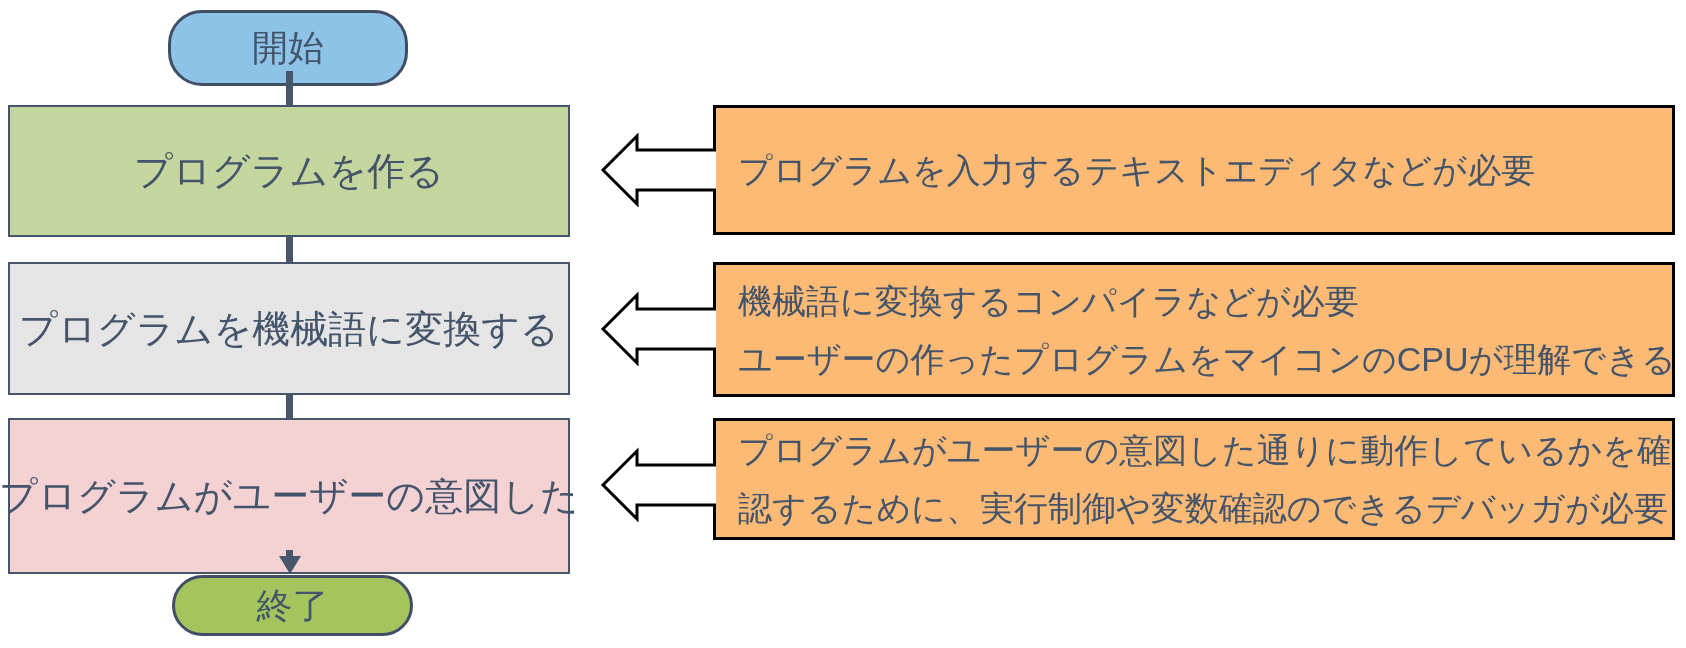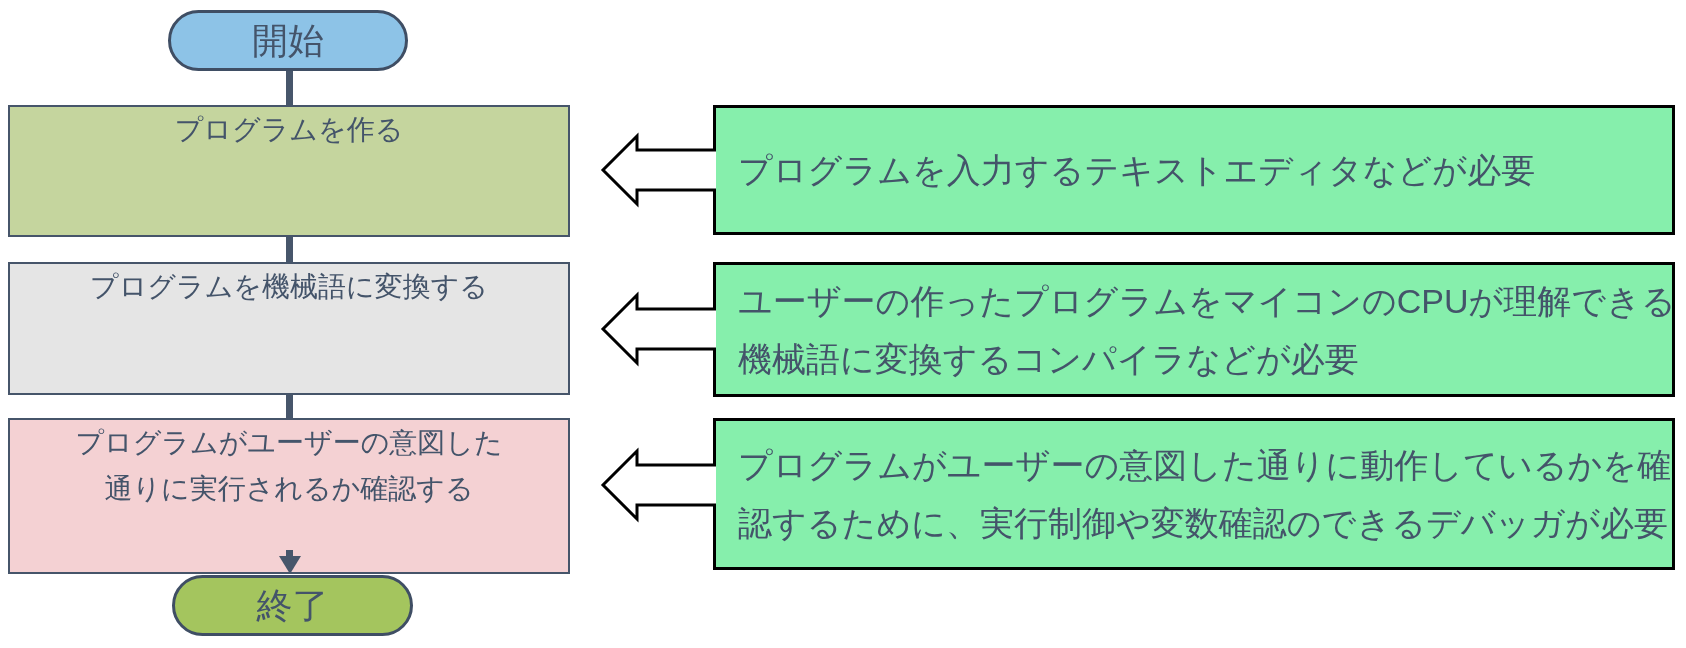--- a/index.html
+++ b/index.html
@@ -15,73 +15,72 @@
   
   .pill{
     border:3px solid #3F4E64;
     border-radius:34px;
     display:flex;align-items:center;justify-content:center;
     font-size:36px;line-height:1;
   }
   
   .step-box{
     border:2px solid #46556A;
-    display:flex;flex-direction:column;align-items:center;justify-content:flex-start;
-    font-size:28px;line-height:46px;
+    display:flex;flex-direction:column;align-items:center;justify-content:center;
+    font-size:38px;line-height:46px;
     text-align:center;
   }
   
   .connector{background:#47566B;width:7px;}
   
   .arrowhead{
     width:0;height:0;
     border-left:11px solid transparent;
     border-right:11px solid transparent;
     border-top:18px solid #47566B;
   }
   
   .annotation{
     border:3px solid #000000;
-    background:#86efac;
+    background:#fdba74;
     display:flex;flex-direction:column;justify-content:center;
     padding-left:22px;padding-right:10px;
     font-size:34px;line-height:58px;
     z-index:1;
   }
   
   .block-arrow{z-index:2;}
   .block-arrow path{fill:#ffffff;stroke:#000000;stroke-width:3;stroke-linejoin:miter;}
   .tline{white-space:nowrap;}
 </style>
 </head>
 <body>
 
 <div class="canvas">
 
-  <div class="pill abs" style="left: 168px; top: 10px; width: 240px; height: 61px; background-color: rgb(141, 195, 231);">
+  <div class="pill abs" style="left: 168px; top: 10px; width: 240px; height: 76px; background-color: rgb(141, 195, 231);">
     <span class="tline">開始</span>
   </div>
 
   <div class="connector abs" style="left:286px;top:71px;height:36px;"></div>
 
   <div class="step-box abs" style="left: 8px; top: 105px; width: 562px; height: 132px; background-color: rgb(197, 213, 158);">
     <div class="tline">プログラムを作る</div>
   </div>
 
   <div class="connector abs" style="left:286px;top:237px;height:25px;"></div>
 
   <div class="step-box abs" style="left: 8px; top: 262px; width: 562px; height: 133px; background-color: #e5e5e5;">
     <div class="tline">プログラムを機械語に変換する</div>
   </div>
 
   <div class="connector abs" style="left:286px;top:395px;height:23px;"></div>
 
   <div class="step-box abs" style="left: 8px; top: 418px; width: 562px; height: 156px; background-color: rgb(244, 209, 211);">
     <div class="tline">プログラムがユーザーの意図した</div>
-    <div class="tline">通りに実行されるか確認する</div>
   </div>
 
   <div class="connector abs" style="left:286px;top:550px;height:8px;"></div>
 
   <div class="arrowhead abs" style="left:279px;top:556px;"></div>
 
   <div class="pill abs" style="left: 172px; top: 575px; width: 241px; height: 61px; background-color: rgb(164, 197, 94);">
     <span class="tline">終了</span>
   </div>
 
@@ -89,25 +88,25 @@
     <path d="M 116 18 H 37 V 4 L 3 38 L 37 72 V 58 H 116"></path>
   </svg>
   <div class="annotation abs" style="left:713px;top:105px;width:962px;height:130px;">
     <div class="tline">プログラムを入力するテキストエディタなどが必要</div>
   </div>
 
   <svg class="block-arrow abs" style="left:600px;top:291px;" width="116" height="76" viewBox="0 0 116 76">
     <path d="M 116 18 H 37 V 4 L 3 38 L 37 72 V 58 H 116"></path>
   </svg>
   <div class="annotation abs" style="left:713px;top:262px;width:962px;height:135px;">
+    <div class="tline">機械語に変換するコンパイラなどが必要</div>
     <div class="tline">ユーザーの作ったプログラムをマイコンのCPUが理解できる</div>
-    <div class="tline">機械語に変換するコンパイラなどが必要</div>
   </div>
 
   <svg class="block-arrow abs" style="left:600px;top:447px;" width="116" height="76" viewBox="0 0 116 76">
     <path d="M 116 18 H 37 V 4 L 3 38 L 37 72 V 58 H 116"></path>
   </svg>
-  <div class="annotation abs" style="left:713px;top:418px;width:962px;height:152px;">
+  <div class="annotation abs" style="left:713px;top:418px;width:962px;height:122px;">
     <div class="tline">プログラムがユーザーの意図した通りに動作しているかを確</div>
     <div class="tline">認するために、実行制御や変数確認のできるデバッガが必要</div>
   </div>
 
 </div>
 
 </body></html>

